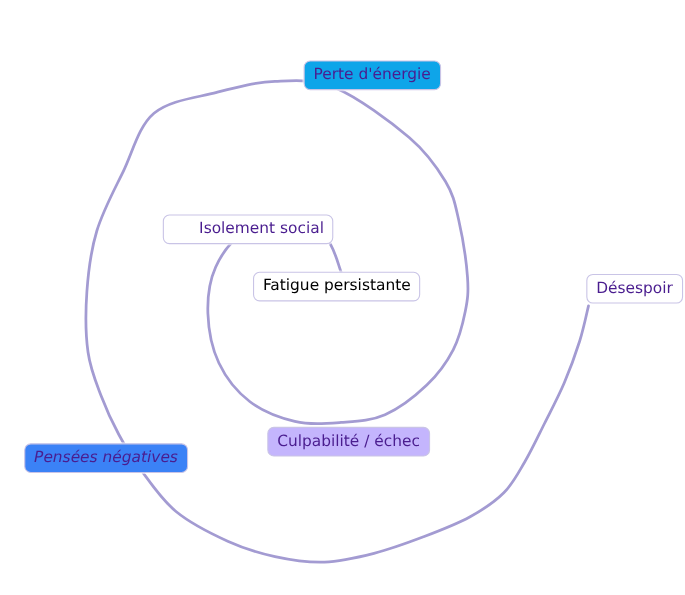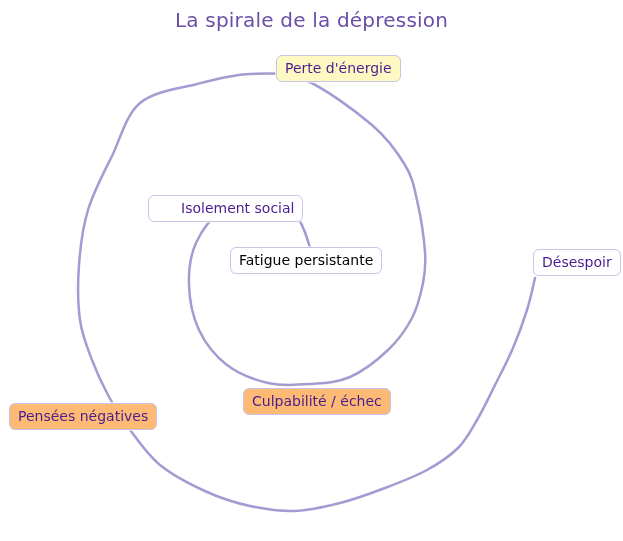--- a/index.html
+++ b/index.html
@@ -40,28 +40,27 @@
     border-radius: 6px;
     white-space: nowrap;
     box-shadow: 0 0 0 1px rgba(255,255,255,0.6);
   }
 </style>
 </head>
 <body style="background: rgb(255, 255, 255);">
 
 <div class="canvas">
 
-  <div class="figure-title" style="color: rgb(106, 79, 168);">La spirale de la dépression</div>
 
   <svg class="spiral-layer" viewBox="0 0 623 541">
     <path id="spiral-path" fill="none" stroke-linecap="round" d="M 310 247 C 307.7 241.8, 304.0 223.8, 296 216 C 288.0 208.2, 274.3 200.8, 262 200 C 249.7 199.2, 233.0 203.8, 222 211 C 211.0 218.2, 201.5 230.7, 196 243 C 190.5 255.3, 188.5 270.5, 189 285 C 189.5 299.5, 192.7 316.7, 199 330 C 205.3 343.3, 215.5 356.2, 227 365 C 238.5 373.8, 254.2 379.8, 268 383 C 281.8 386.2, 296.3 385.0, 310 384 C 323.7 383.0, 337.0 382.7, 350 377 C 363.0 371.3, 377.7 359.8, 388 350 C 398.3 340.2, 406.2 329.2, 412 318 C 417.8 306.8, 420.8 294.0, 423 283 C 425.2 272.0, 426.0 265.8, 425 252 C 424.0 238.2, 420.3 214.5, 417 200 C 413.7 185.5, 412.5 177.5, 405 165 C 397.5 152.5, 388.7 139.2, 372 125 C 355.3 110.8, 325.3 88.5, 305 80 C 284.7 71.5, 268.0 73.3, 250 74 C 232.0 74.7, 215.3 79.2, 197 84 C 178.7 88.8, 154.2 91.0, 140 103 C 125.8 115.0, 120.7 138.2, 112 156 C 103.3 173.8, 93.5 191.8, 88 210 C 82.5 228.2, 80.3 246.7, 79 265 C 77.7 283.3, 77.8 304.2, 80 320 C 82.2 335.8, 87.3 347.5, 92 360 C 96.7 372.5, 102.0 383.8, 108 395 C 114.0 406.2, 119.3 415.3, 128 427 C 136.7 438.7, 146.8 454.2, 160 465 C 173.2 475.8, 192.0 485.2, 207 492 C 222.0 498.8, 235.3 502.8, 250 506 C 264.7 509.2, 280.0 511.5, 295 511 C 310.0 510.5, 325.0 506.8, 340 503 C 355.0 499.2, 370.5 493.5, 385 488 C 399.5 482.5, 414.8 476.7, 427 470 C 439.2 463.3, 449.7 456.3, 458 448 C 466.3 439.7, 470.8 430.5, 477 420 C 483.2 409.5, 489.0 397.0, 495 385 C 501.0 373.0, 507.7 360.5, 513 348 C 518.3 335.5, 523.3 321.7, 527 310 C 530.7 298.3, 533.7 283.3, 535 278" stroke="#a39bd2" stroke-width="2.5"></path>
   </svg>
 
   <div id="labels-layer">
-    <div class="node-label" style="color: rgb(74, 29, 143); border-color: rgb(201, 196, 230); background: #fef9c3; left: 276px; top: 55px; text-align: right;">Perte d'énergie</div>
+    <div class="node-label" style="color: rgb(74, 29, 143); border-color: rgb(201, 196, 230); background: #0ea5e9; left: 276px; top: 55px; text-align: right;">Perte d'énergie</div>
     <div class="node-label" style="color: rgb(74, 29, 143); border-color: rgb(201, 196, 230); background: rgb(255, 255, 255); left: 148px; top: 195px; padding-left: 32px;">Isolement social</div>
     <div class="node-label" style="color: #000000; border-color: rgb(201, 196, 230); background: rgb(255, 255, 255); left: 230px; top: 247px;">Fatigue persistante</div>
     <div class="node-label" style="color: rgb(74, 29, 143); border-color: rgb(201, 196, 230); background: rgb(255, 255, 255); left: 533px; top: 249px;">Désespoir</div>
-    <div class="node-label" style="color: rgb(74, 29, 143); border-color: rgb(201, 196, 230); background: #fdba74; left: 243px; top: 388px;">Culpabilité / échec</div>
-    <div class="node-label" style="color: rgb(74, 29, 143); border-color: rgb(201, 196, 230); background: #fdba74; left: 9px; top: 403px;">Pensées négatives</div>
+    <div class="node-label" style="color: rgb(74, 29, 143); border-color: rgb(201, 196, 230); background: #c4b5fd; left: 243px; top: 388px;">Culpabilité / échec</div>
+    <div class="node-label" style="color: rgb(74, 29, 143); border-color: rgb(201, 196, 230); background: #3b82f6; left: 22px; top: 403px; font-style: italic;">Pensées négatives</div>
   </div>
 
 </div>
 
 </body></html>

